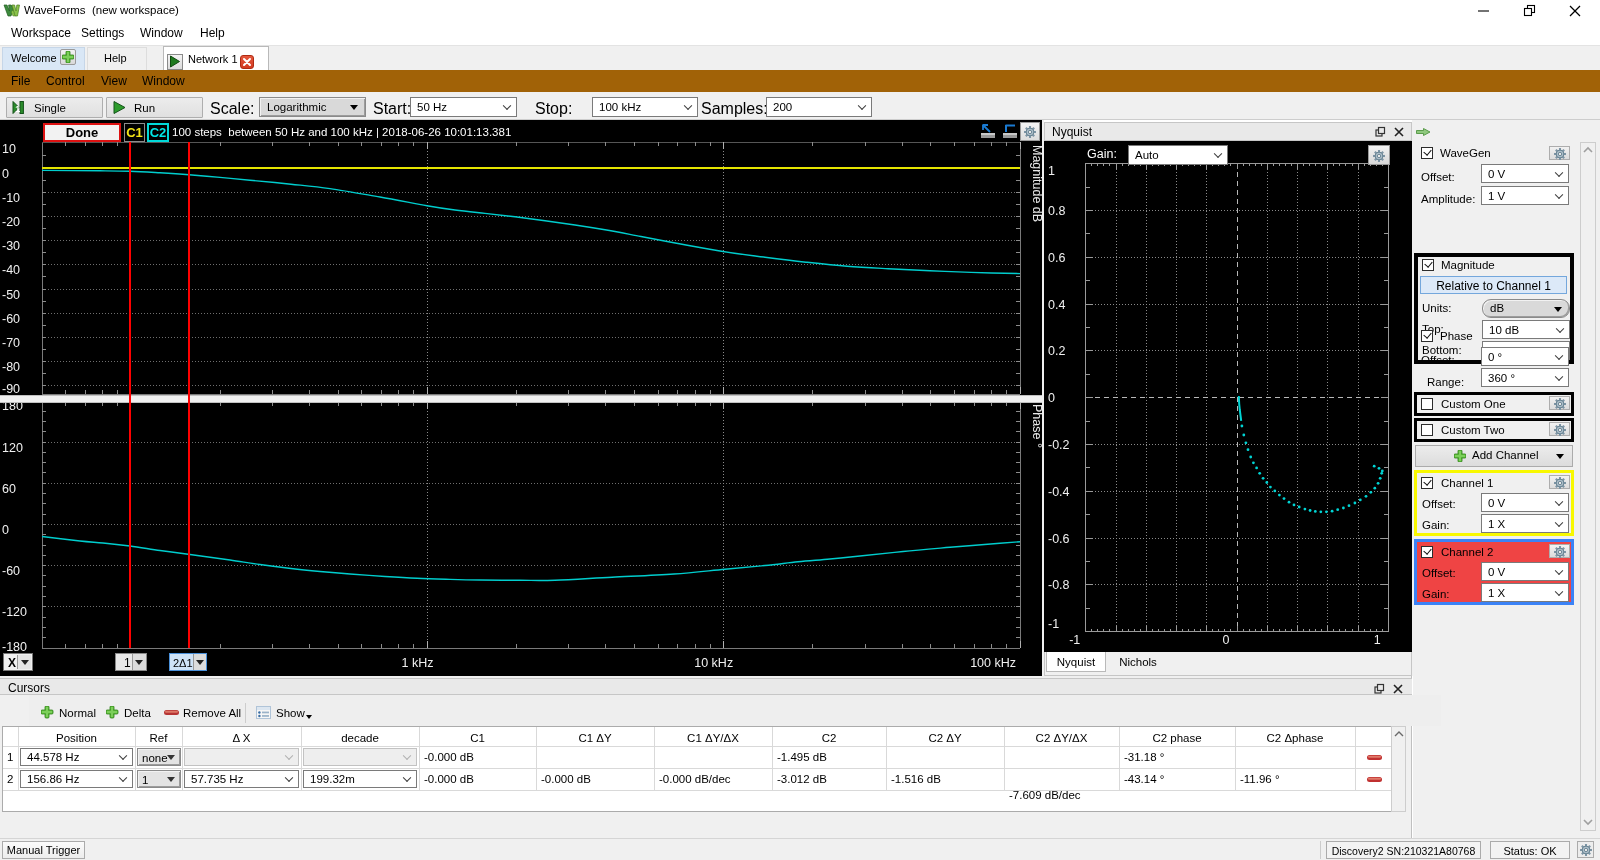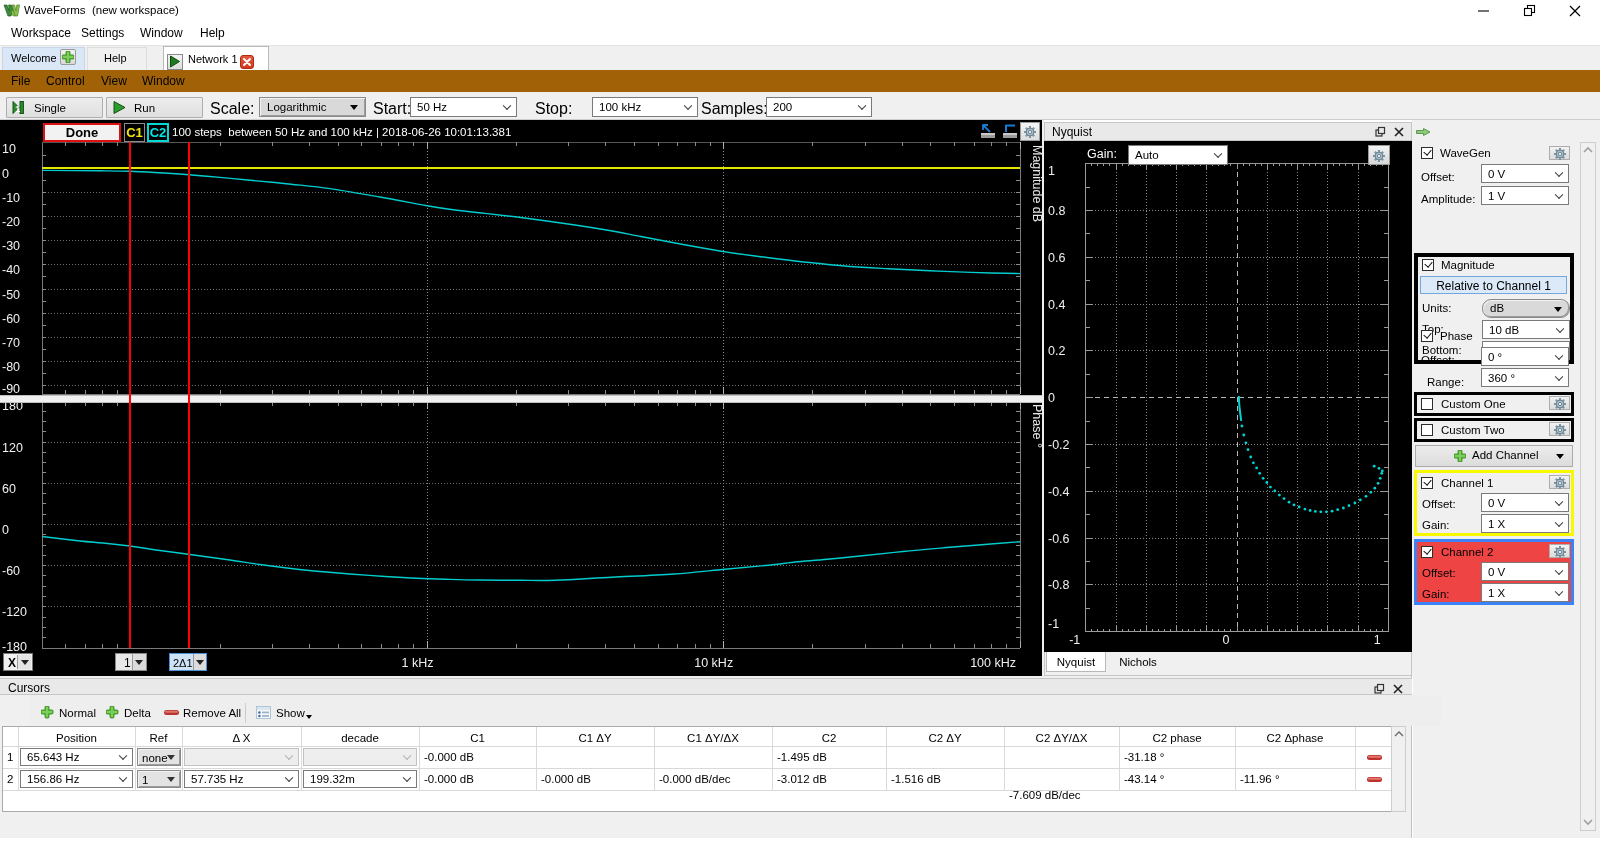--- a/index.html
+++ b/index.html
@@ -903,21 +903,21 @@
 <div class="vline" style="left:1119px;top:51px;height:63px;"></div>
 <div class="vline" style="left:1235px;top:51px;height:63px;"></div>
 <div class="vline" style="left:1355px;top:51px;height:63px;"></div>
 <div class="vline" style="left:1391px;top:51px;height:63px;"></div>
 <div class="hline" style="left:3px;top:70px;width:1388px;"></div>
 <div class="hline" style="left:3px;top:92px;width:1388px;"></div>
 <div class="hline" style="left:3px;top:114px;width:1388px;"></div>
 <div class="tval" style="left:7px;top:75px;">1</div>
 <div class="tval" style="left:7px;top:97px;">2</div>
 <div class="combo" style="left:20px;top:72px;width:113px;height:18px;">
-        <span class="tx">65.643 Hz</span>
+        <span class="tx">44.578 Hz</span>
         <span class="chev"></span>
       </div>
 <div class="combog" style="left:137px;top:72px;width:44px;height:18px;background:#e3e3e3;">
         <span style="position:absolute;left:4px;top:3px;font-size:11.5px;">none</span>
         <span class="tri" style="border-top-color:#333;right:5px;"></span>
       </div>
 <div class="combo" style="left:184px;top:72px;width:115px;height:18px;background:#eee;border-color:#c2c2c2;">
         <span class="chev" style="border-color:#b0b0b0;"></span>
       </div>
 <div class="combo" style="left:303px;top:72px;width:114px;height:18px;background:#eee;border-color:#c2c2c2;">
@@ -957,13 +957,24 @@
 <svg class="ab" style="left:1367px;top:101px" width="16" height="6">
         <rect x="0" y="0" width="15" height="5" rx="2.5" fill="#c03030"></rect>
         <rect x="1" y="0.8" width="13" height="2" rx="1" fill="#e07a6a"></rect>
       </svg>
 <div class="sbar" style="left:1391px;top:50px;width:15px;height:86px;"></div>
 <svg class="ab" style="left:1394px;top:54px" width="10" height="8">
         <path d="M1 6 L5 2 L9 6" stroke="#6a6a6a" stroke-width="1.4" fill="none"></path>
       </svg>
 </div>
 
+<div class="ab" style="left:0;top:838px;width:1600px;height:22px;background:#f0f0f0;border-top:1px solid #d5d5d5;">
+  <div class="statbox" style="left:2px;width:83px;top:2px;height:18px;padding-top:2px;background:linear-gradient(#fbfbfb,#ededed);">Manual Trigger</div>
+  <div class="ab" style="left:1320px;top:2px;width:1px;height:18px;background:#cccccc;"></div>
+  <div class="statbox" style="left:1326px;width:155px;top:2px;height:18px;padding-top:3px;font-size:10.5px;">Discovery2 SN:210321A80768</div>
+  <div class="statbox" style="left:1490px;width:80px;top:2px;height:18px;padding-top:3px;">Status: OK</div>
+  <div class="ab" style="left:1577px;top:2px;width:17px;height:17px;background:#ededed;border:1px solid #ababab;">
+        <svg width="13" height="13" style="position:absolute;left:1px;top:1px">
+          <use href="#gear"></use>
+        </svg>
+      </div>
+</div>
 </div>
 
 </body></html>

